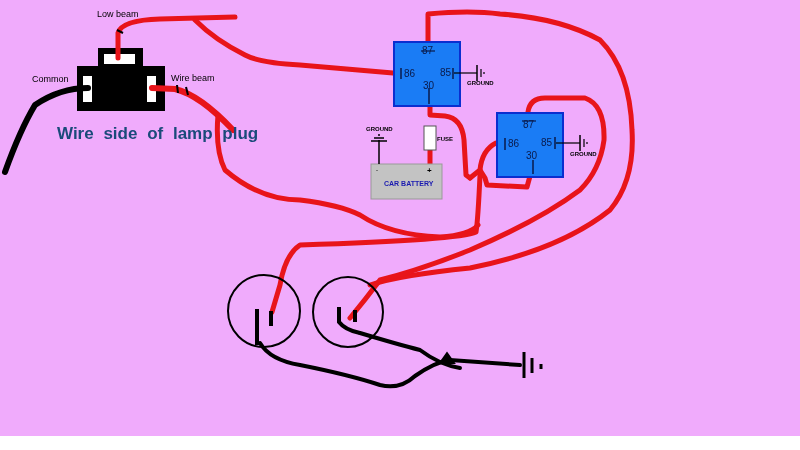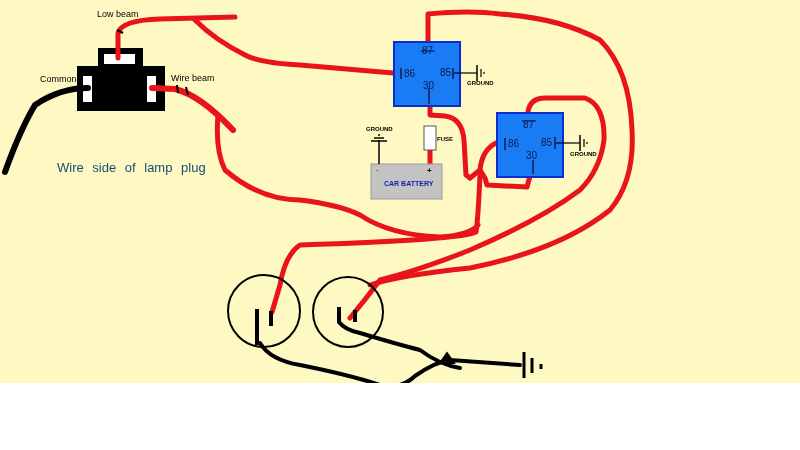--- a/index.html
+++ b/index.html
@@ -1,21 +1,21 @@
 <!DOCTYPE html>
 <html><head>
 <meta charset="utf-8">
 <style>
   html, body { margin: 0; padding: 0; background: #ffffff; }
-  #canvas { position: relative; width: 800px; height: 383px; overflow: hidden; background: #fef9c3; }
+  #canvas { position: relative; width: 800px; height: 436px; overflow: hidden; background: #f0abfc; }
   svg { position: absolute; left: 0; top: 0; }
   .lbl { position: absolute; font-family: "Liberation Sans", sans-serif; white-space: nowrap; color: #000; }
   .small { font-size: 9px; }
   .tiny { font-size: 6px; font-weight: bold; }
-  .caption { font-size: 13px; font-weight: normal; color: #1a4a7a; word-spacing: 5px; margin-top: 36px; }
+  .caption { font-size: 17px; font-weight: bold; color: #1a4a7a; word-spacing: 5px; }
   .pin { font-size: 10px; color: #0a1a4a; }
   .batt { font-size: 7px; font-weight: bold; color: #1a1ab0; }
   .fuse { font-size: 6px; font-weight: bold; }
 </style>
 </head>
 <body>
 
 <div id="canvas">
 <svg width="800" height="450" viewBox="0 0 800 450">
 
@@ -110,21 +110,21 @@
 
   <g>
     <line x1="524" y1="352" x2="524" y2="378" stroke="#000" stroke-width="3"></line>
     <line x1="532" y1="358" x2="532" y2="373" stroke="#000" stroke-width="3"></line>
     <line x1="541" y1="364" x2="541" y2="369" stroke="#000" stroke-width="3"></line>
   </g>
 </svg>
 
 <span class="lbl small" style="left:97px;top:9px">Low beam</span>
 <span class="lbl small" style="left:171px;top:73px">Wire beam</span>
-<span class="lbl small" style="left:40px;top:74px">Common</span>
+<span class="lbl small" style="left:32px;top:74px">Common</span>
 <span class="lbl caption" style="left:57px;top:124px">Wire side of lamp plug</span>
 
 <span class="lbl pin" style="left:422px;top:45px">87</span>
 <span class="lbl pin" style="left:404px;top:68px">86</span>
 <span class="lbl pin" style="left:440px;top:67px">85</span>
 <span class="lbl pin" style="left:423px;top:80px">30</span>
 <span class="lbl tiny" style="left:467px;top:80px">GROUND</span>
 
 <span class="lbl pin" style="left:523px;top:119px">87</span>
 <span class="lbl pin" style="left:508px;top:138px">86</span>

